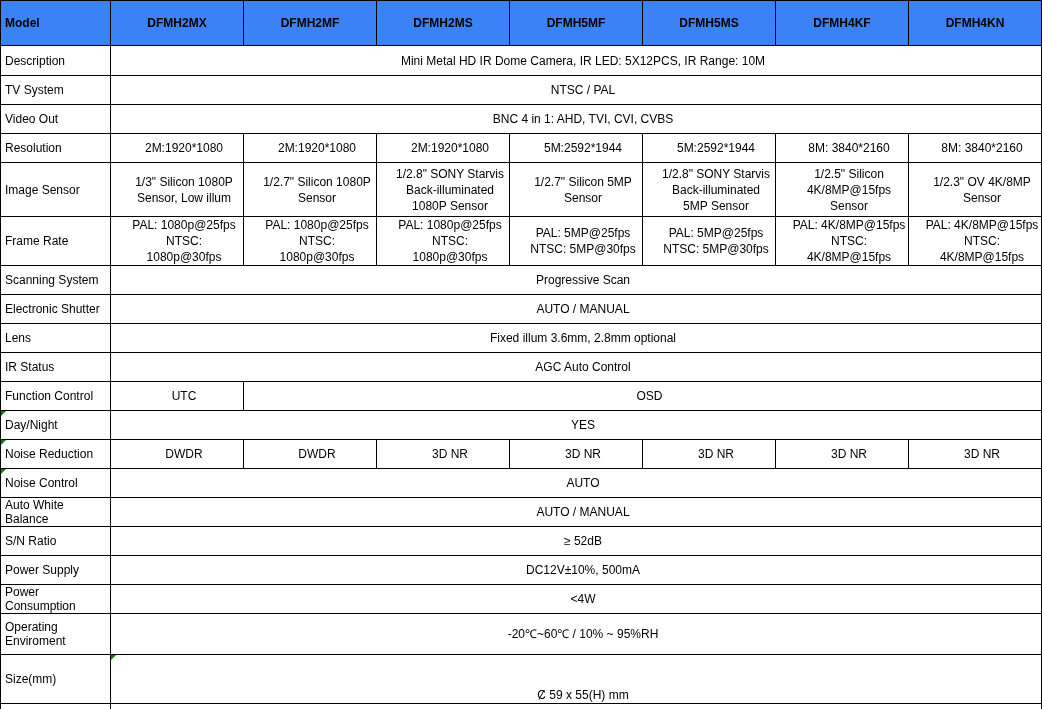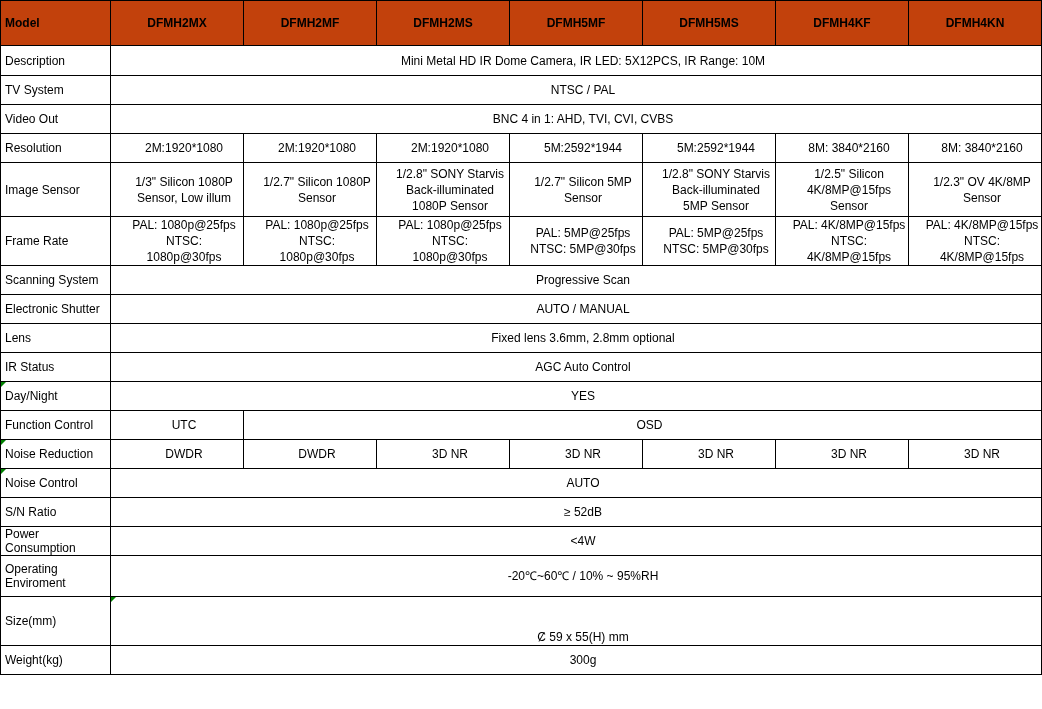--- a/index.html
+++ b/index.html
@@ -19,21 +19,21 @@
     vertical-align: middle;
   }
   th.model-label, td.row-label {
     text-align: left;
     padding-left: 4px;
     font-weight: normal;
     line-height: 14px;
   }
   th.model-label { font-weight: bold; }
   .hdr {
-    background: #c2410c;
+    background: #3b82f6;
     font-weight: bold;
     text-align: center;
   }
   td.val {
     text-align: center;
     white-space: pre-line;
     line-height: 16px;
     padding-left: 16px;
   }
   tr.r45 { height: 45px; }
@@ -139,70 +139,78 @@
     <td class="val" colspan="7">Progressive  Scan</td>
   </tr>
 
   <tr class="r29">
     <td class="row-label">Electronic Shutter</td>
     <td class="val" colspan="7">AUTO / MANUAL</td>
   </tr>
 
   <tr class="r29">
     <td class="row-label">Lens</td>
-    <td class="val" colspan="7">Fixed lens 3.6mm, 2.8mm optional</td>
+    <td class="val" colspan="7">Fixed illum 3.6mm, 2.8mm optional</td>
   </tr>
 
   <tr class="r29">
     <td class="row-label">IR Status</td>
     <td class="val" colspan="7">AGC Auto Control</td>
-  </tr>
-
-  <tr class="r29">
-    <td class="row-label">
-      <span class="comment-marker"></span>
-      <span>Day/Night</span>
-    </td>
-    <td class="val" colspan="7">YES</td>
   </tr>
 
   <tr class="r29">
     <td class="row-label">Function Control</td>
     <td class="val">UTC</td>
     <td class="val" colspan="6">OSD</td>
   </tr>
 
   <tr class="r29">
     <td class="row-label">
       <span class="comment-marker"></span>
+      <span>Day/Night</span>
+    </td>
+    <td class="val" colspan="7">YES</td>
+  </tr>
+
+  <tr class="r29">
+    <td class="row-label">
+      <span class="comment-marker"></span>
       <span>Noise Reduction</span>
     </td>
     <td class="val">DWDR</td>
     <td class="val">DWDR</td>
     <td class="val">3D NR</td>
     <td class="val">3D NR</td>
     <td class="val">3D NR</td>
     <td class="val">3D NR</td>
     <td class="val">3D NR</td>
   </tr>
 
   <tr class="r29">
     <td class="row-label">
       <span class="comment-marker"></span>
       <span>Noise Control</span>
     </td>
     <td class="val" colspan="7">AUTO</td>
   </tr>
 
+  <tr class="r29">
+    <td class="row-label">Auto White Balance</td>
+    <td class="val" colspan="7">AUTO / MANUAL</td>
+  </tr>
 
   <tr class="r29">
     <td class="row-label">S/N Ratio</td>
     <td class="val" colspan="7">≥ 52dB</td>
   </tr>
 
+  <tr class="r29">
+    <td class="row-label">Power Supply</td>
+    <td class="val" colspan="7">DC12V±10%, 500mA</td>
+  </tr>
 
   <tr class="r29">
     <td class="row-label">Power Consumption</td>
     <td class="val" colspan="7">&lt;4W</td>
   </tr>
 
   <tr class="r41">
     <td class="row-label">Operating Enviroment</td>
     <td class="val" colspan="7">-20℃~60℃ / 10% ~ 95%RH</td>
   </tr>

